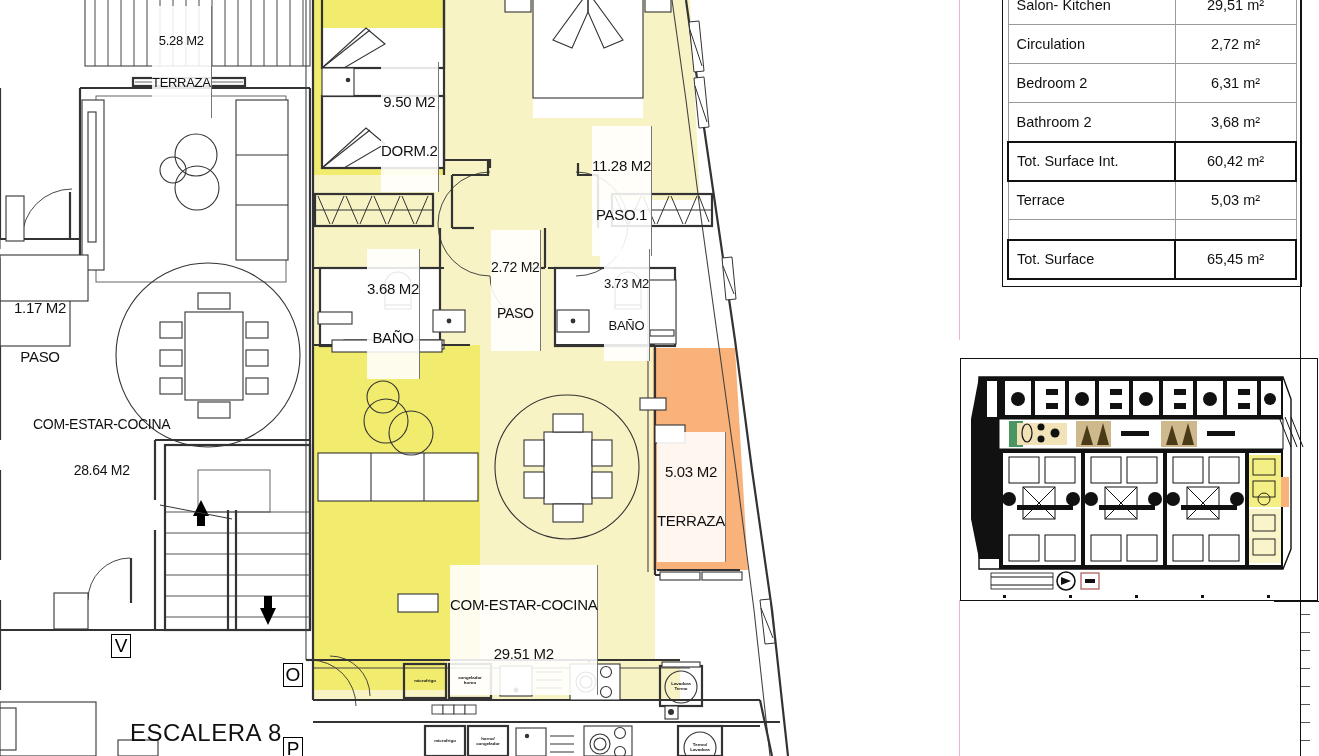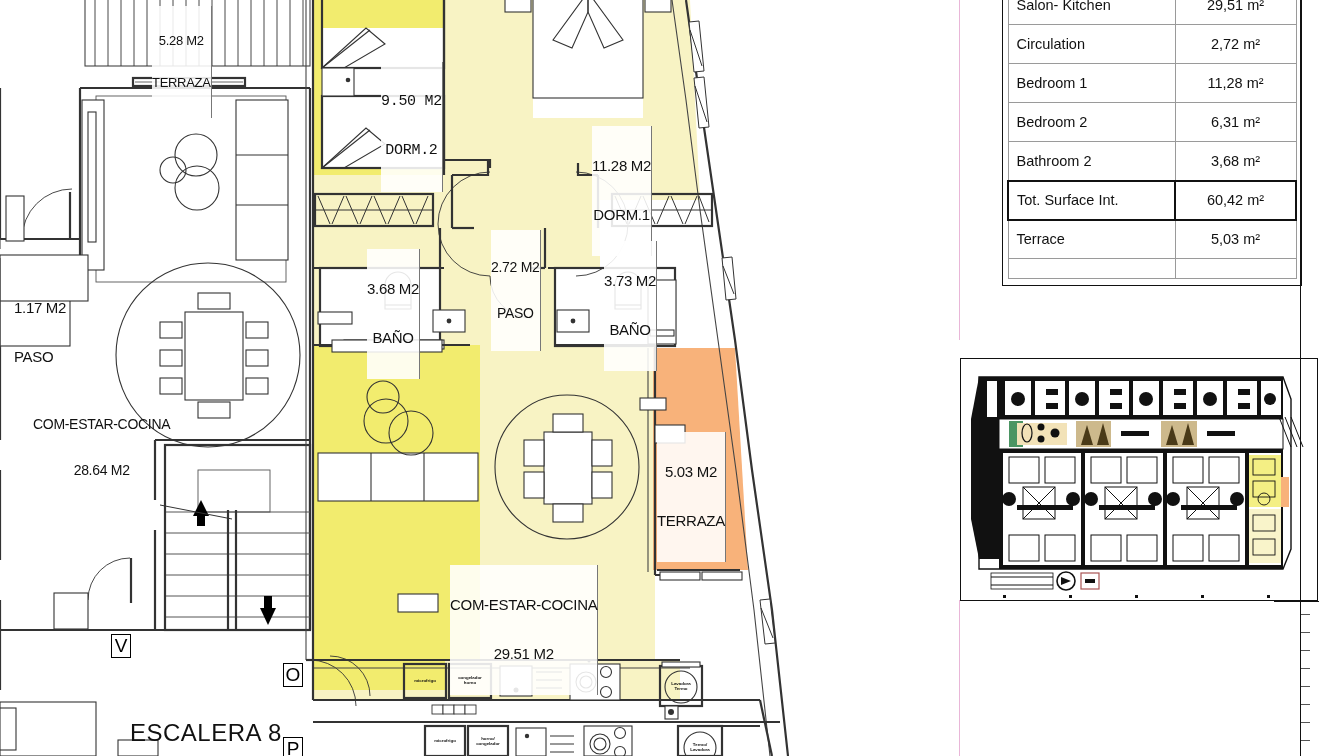--- a/index.html
+++ b/index.html
@@ -22,26 +22,26 @@
     line-height: 1.08;
     text-align: center;
     white-space: pre;
     letter-spacing: -0.3px;
     border-right: 1px solid #777;
   }
   .lbl.noborder { border-right: none; background: transparent; }
   .lbl span { display:block; }
 
   .l-terraza-top { left:152px; top:6px;  font-size:13px; }
-  .l-dorm2       { left:381px; top:62px; font-size:15px;font-family:Liberation Mono, monospace; }
+  .l-dorm2       { left:381px; top:62px; font-size:15px; }
   .l-dorm1       { left:592px; top:126px; font-size:15px; }
   .l-paso-c      { left:491px; top:230px; font-size:14px; }
   .l-bano-l      { left:367px; top:249px; font-size:15px; }
-  .l-bano-r      { left:604px; top:241px; font-size:15px; }
-  .l-paso-left   { left:14px;  top:268px; font-size:15px; text-align:left; border:none; background:transparent;}
+  .l-bano-r      { left:604px; top:249px; font-size:13px; }
+  .l-paso-left   { left:14px;  top:268px; font-size:15px; text-align:center; border:none; background:transparent;}
   .l-com-left    { left:33px;  top:387px; font-size:14px; text-align:center; border:none; background:transparent;}
   .l-terraza-r   { left:657px; top:432px; font-size:15px; }
   .l-com-c       { left:450px; top:565px; font-size:15px; }
   .l-escalera    { left:130px; top:685px; border:none; background:transparent; text-align:center;}
   .l-escalera .big { font-size:24px; letter-spacing:0.5px;}
 
   
   .letterbox {
     position:absolute; border:1px solid #000; background:#fff;
     font-size:19px; text-align:center; color:#000;
@@ -432,21 +432,21 @@
     <span>TERRAZA</span>
   </div>
 
   <div class="lbl l-dorm2">
     <span>9.50 M2</span>
     <span>DORM.2</span>
   </div>
 
   <div class="lbl l-dorm1">
     <span>11.28 M2</span>
-    <span>DORM.1</span>
+    <span>PASO.1</span>
   </div>
 
   <div class="lbl l-paso-c">
     <span>2.72 M2</span>
     <span>PASO</span>
   </div>
 
   <div class="lbl l-bano-l">
     <span>3.68 M2</span>
     <span>BAÑO</span>
@@ -505,42 +505,42 @@
       <tbody id="surface-rows">
           <tr>
             <td class="name">Salon- Kitchen</td>
             <td class="val">29,51 m²</td>
           </tr>
           <tr>
             <td class="name">Circulation</td>
             <td class="val">2,72 m²</td>
           </tr>
           <tr>
-            <td class="name">Bedroom 1</td>
-            <td class="val">11,28 m²</td>
-          </tr>
-          <tr>
             <td class="name">Bedroom 2</td>
             <td class="val">6,31 m²</td>
           </tr>
           <tr>
             <td class="name">Bathroom 2</td>
             <td class="val">3,68 m²</td>
           </tr>
           <tr class="bold">
             <td class="name">Tot. Surface Int.</td>
             <td class="val">60,42 m²</td>
           </tr>
           <tr>
             <td class="name">Terrace</td>
             <td class="val">5,03 m²</td>
           </tr>
           <tr class="blank">
             <td class="name"></td>
             <td class="val"></td>
+          </tr>
+          <tr class="bold">
+            <td class="name">Tot. Surface</td>
+            <td class="val">65,45 m²</td>
           </tr>
         </tbody>
     </table>
   </div>
 
   <div id="key-plan">
     <svg width="358" height="243" viewBox="0 0 358 243" xmlns="http://www.w3.org/2000/svg">
       <rect x="0" y="0" width="358" height="243" fill="#fff"></rect>
 
       <path d="M18,18 L38,18 L38,200 L18,200 L10,160 L10,60 Z" fill="#111"></path>

